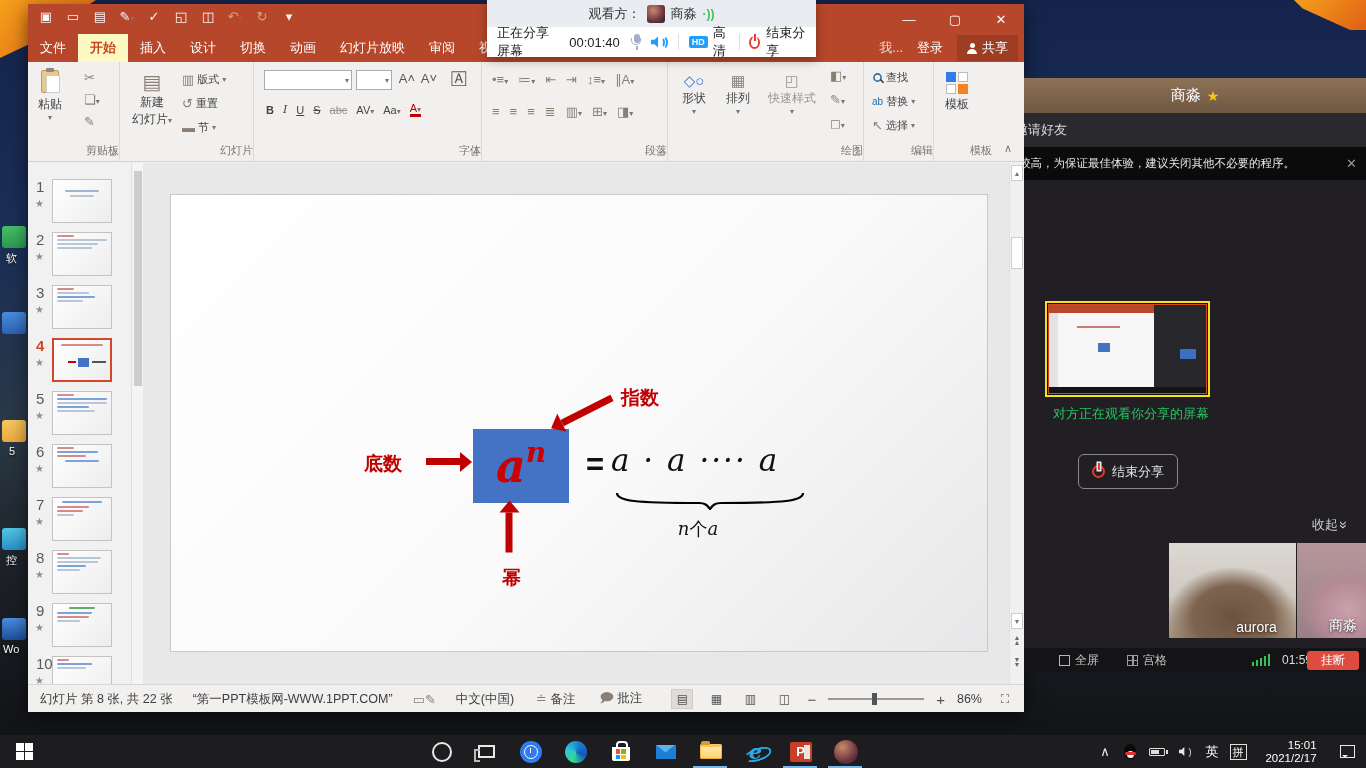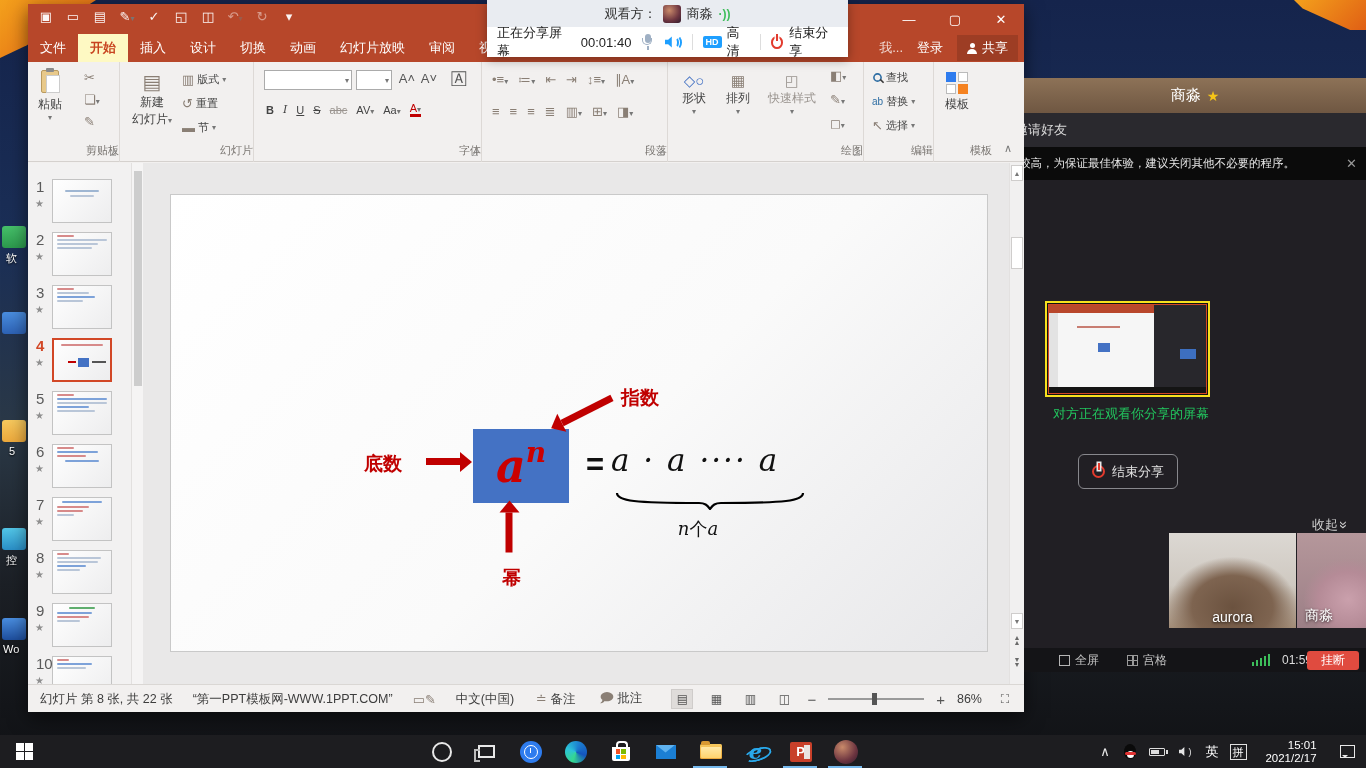--- a/index.html
+++ b/index.html
@@ -78,21 +78,21 @@
   
   #statusbar{position:absolute;left:0;top:680px;width:100%;height:28px;background:#F2F0EF;border-top:1px solid #DAD7D4;font-size:12.5px;color:#3d3d3d;}
   #sb-left{position:absolute;left:12px;top:0;height:28px;display:flex;align-items:center;gap:20px;}
   #sb-mid{position:absolute;left:508px;top:0;height:28px;display:flex;align-items:center;gap:24px;}
   #sb-right{position:absolute;right:8px;top:0;height:28px;display:flex;align-items:center;gap:12px;}
   .vic{width:22px;height:20px;display:flex;align-items:center;justify-content:center;color:#555;font-size:12px;}
   .vic.on{background:#DFDCDA;border:1px solid #cfcccA;}
   #zoomtrack{width:96px;height:2px;background:#9a9a9a;position:relative;}
   #zoomthumb{position:absolute;left:44px;top:-5px;width:5px;height:12px;background:#555;}
   
-  #sharebar{position:absolute;left:487px;top:0;width:361px;height:57px;box-shadow:0 3px 10px rgba(0,0,0,.35);}
+  #sharebar{position:absolute;left:487px;top:0;width:329px;height:57px;box-shadow:0 3px 10px rgba(0,0,0,.35);}
   #sb-top{height:27px;background:#E9ECF1;display:flex;align-items:center;justify-content:center;gap:6px;font-size:13px;color:#333;}
   #sb-bot{height:30px;background:#fff;display:flex;align-items:center;font-size:13px;color:#222;padding:0 10px;gap:10px;}
   .avatar{width:18px;height:18px;border-radius:3px;background:radial-gradient(circle at 35% 30%,#c98a6a,#6d3540 60%,#2e1a2c);}
   .sound{color:#3DBE5B;font-weight:bold;font-size:12px;}
   .vdiv{width:1px;height:16px;background:#ddd;}
   .micwrap{position:relative;width:14px;height:16px;color:#9FB0C4;}
   .micwrap .cap{position:absolute;left:4px;top:0;width:6px;height:9px;border-radius:3px;background:currentColor;}
   .micwrap .cup{position:absolute;left:1px;top:4px;width:10px;height:7px;border:1.5px solid currentColor;border-top:none;border-radius:0 0 7px 7px;}
   .micwrap .stem{position:absolute;left:6px;bottom:0;width:2px;height:4px;background:currentColor;}
   .spkwrap{display:flex;align-items:center;color:#1E9FFF;}
@@ -119,21 +119,21 @@
   .pv-canvas{position:absolute;left:9px;top:8px;right:52px;bottom:6px;background:#f6f6f6;}
   .pv-right{position:absolute;right:0;top:0;width:52px;bottom:6px;background:#28272c;}
   .pv-bot{position:absolute;left:0;bottom:0;width:100%;height:6px;background:#141414;}
   .pv-blue{position:absolute;left:42%;top:40%;width:12px;height:9px;background:#4472C4;}
   .pv-red{position:absolute;left:20%;top:18%;width:45%;height:2px;background:#c87d72;}
   .pv-blue2{position:absolute;right:10px;top:44px;width:16px;height:10px;background:#3D6FC0;}
   #watch-hint{position:absolute;left:29px;top:327px;color:#22c55e;font-size:13px;text-align:center;}
   #end-share{position:absolute;left:54px;top:376px;width:100px;height:35px;border:1px solid #88888d;border-radius:6px;display:flex;align-items:center;justify-content:center;gap:7px;color:#e2e2e2;font-size:13px;}
   #collapse{position:absolute;left:288px;top:438px;color:#cfcfcf;font-size:13px;display:flex;align-items:flex-start;gap:3px;}
   .chev2{display:inline-block;transform:rotate(90deg);font-size:14px;letter-spacing:-2px;}
-  .video{position:absolute;top:455px;height:95px;overflow:hidden;}
+  .video{position:absolute;top:465px;height:95px;overflow:hidden;padding-left:24px;}
   #vid1{left:145px;width:127px;background:
      radial-gradient(90px 70px at 50% 78%,#6b523f 0%,#7e6450 45%,transparent 72%),
      linear-gradient(180deg,#dcd8d3 0%,#cfc9c1 55%,#a08a75 100%);}
   #vid2{left:273px;width:93px;background:
      radial-gradient(60px 55px at 55% 70%,#caa0ac 0%,#b58b97 50%,transparent 75%),
      linear-gradient(180deg,#b5979b 0%,#9c7f86 100%);}
   .vname{position:absolute;bottom:3px;width:100%;text-align:center;color:#fff;font-size:14px;text-shadow:0 1px 3px rgba(0,0,0,.8);}
   #p-bar{position:absolute;left:0;top:570px;width:100%;height:24px;background:#141417;display:flex;align-items:center;color:#c4c4c4;font-size:12px;}
   .pbi{display:flex;align-items:center;gap:5px;margin-left:10px;}
   .fsic{width:11px;height:11px;border:1.5px solid #b5b5b5;}

